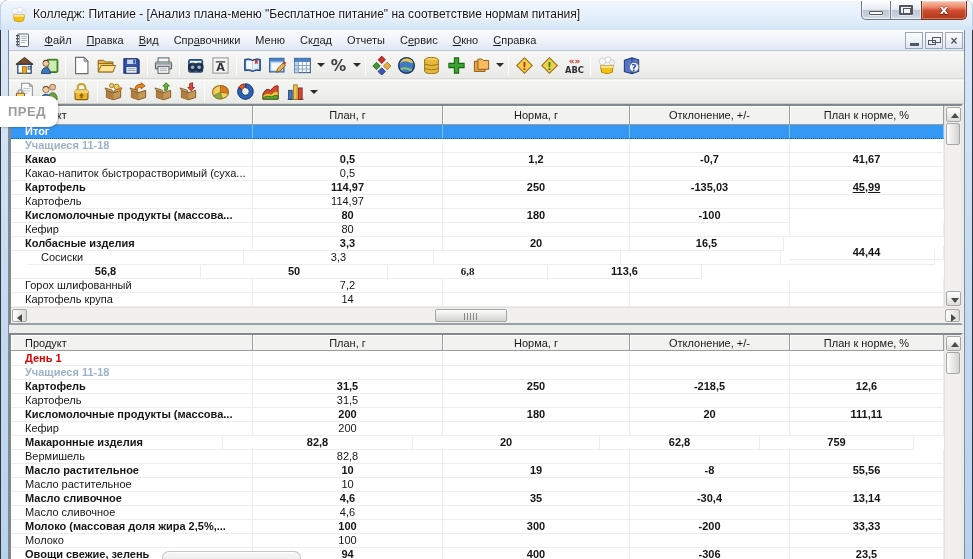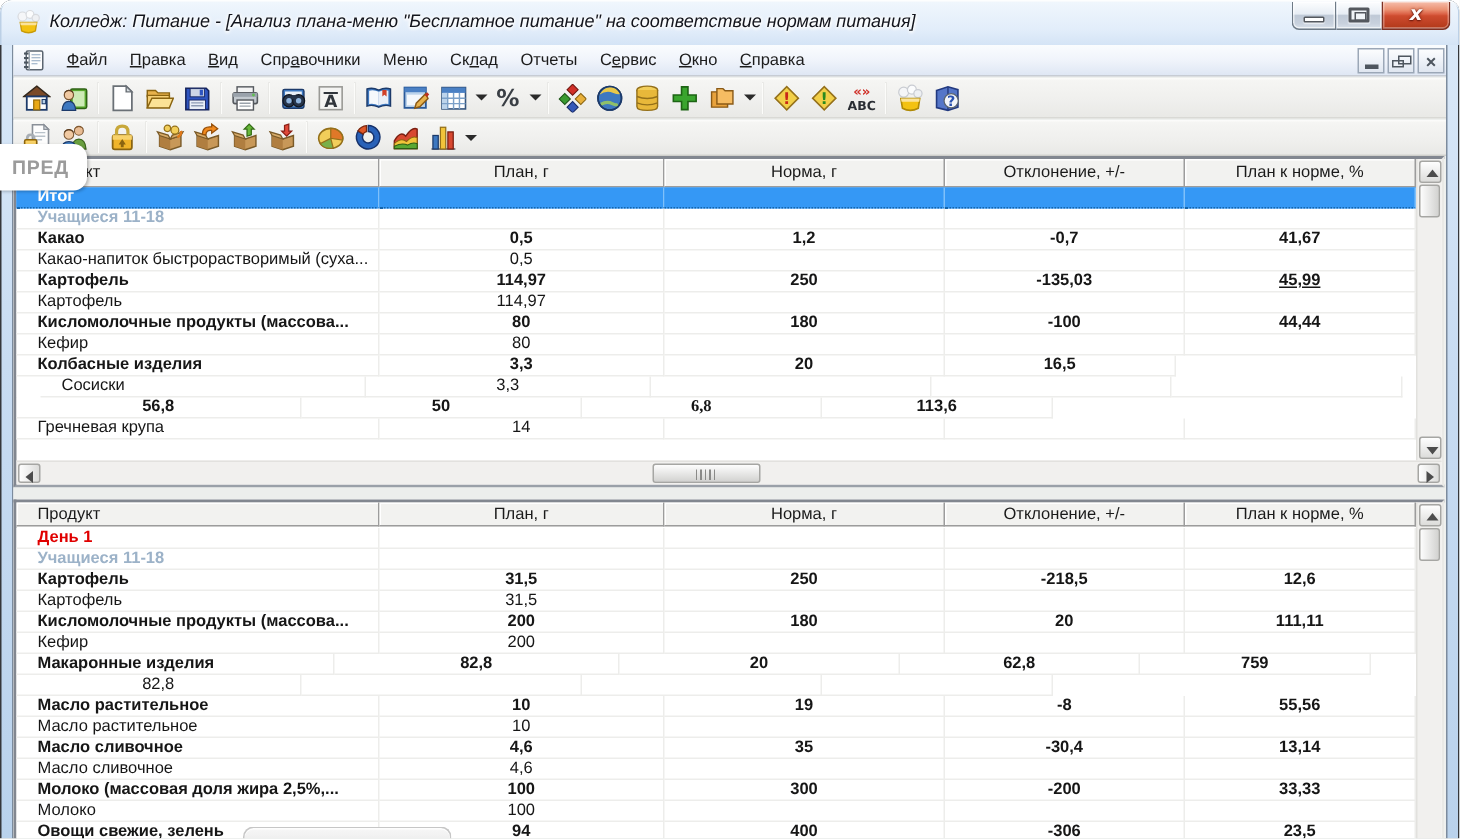--- a/index.html
+++ b/index.html
@@ -7,21 +7,21 @@
     font-family:"Liberation Sans","DejaVu Sans",sans-serif; }
   #app { position:absolute; left:0; top:0; width:973px; height:559px; overflow:hidden; }
 
   
   #win { position:absolute; left:0; top:0; width:973px; height:559px;
     border-radius:8px 8px 0 0; overflow:hidden;
     box-shadow:inset 0 0 0 1px #35373b; }
   #titlebar { position:absolute; left:0; top:0; width:100%; height:44px;
     background:linear-gradient(to bottom,#f1f7fd 0%,#e2edfa 45%,#d3e3f5 70%,#cce0f3 100%);
     border-radius:8px 8px 0 0;
-    box-shadow:inset 0 1px 0 #fdfefe, inset 1px 0 0 #bcd0e6, inset -1px 0 0 #bcd0e6;font-style:italic; }
+    box-shadow:inset 0 1px 0 #fdfefe, inset 1px 0 0 #bcd0e6, inset -1px 0 0 #bcd0e6; }
   #title-icon { position:absolute; left:10px; top:6px; width:18px; height:18px; }
   #title-text { position:absolute; left:33px; top:7px; font-size:12px; color:#13151d;
     white-space:nowrap;
     text-shadow:0 0 4px #fff,0 0 3px #fff,0 0 2px #fff,0 1px 2px #fff; }
 
   #caption-buttons { position:absolute; top:1px; right:6px; height:19px; display:flex; }
   .cap-btn { height:19px; border:1px solid #6e7a86; border-top:none; position:relative; }
   .cap-btn.min { width:30px; border-radius:0 0 0 5px;
     background:linear-gradient(to bottom,#fdfeff 0%,#e7edf4 46%,#bfc9d6 52%,#c8d1dd 82%,#d9e1ea 100%);
     box-shadow:inset 0 0 0 1px rgba(255,255,255,.6); }
@@ -531,21 +531,21 @@
               <div class="gcell num" style="width: 190px;">114,97</div>
               <div class="gcell num" style="width: 187px;"></div>
               <div class="gcell num" style="width: 160px;"></div>
               <div class="gcell num" style="width: 154px;"></div>
             </div>
             <div class="grow r-norm">
               <div class="gcell first" style="width: 242px;">Кисломолочные продукты (массова...</div>
               <div class="gcell num" style="width: 190px;">80</div>
               <div class="gcell num" style="width: 187px;">180</div>
               <div class="gcell num" style="width: 160px;">-100</div>
-              <div class="gcell num" style="width: 154px;">44,44</div>
+              <div class="gcell num" style="width: 154px; margin-top: 37px;">44,44</div>
             </div>
             <div class="grow r-item">
               <div class="gcell first" style="width: 242px;">Кефир</div>
               <div class="gcell num" style="width: 190px;">80</div>
               <div class="gcell num" style="width: 187px;"></div>
               <div class="gcell num" style="width: 160px;"></div>
               <div class="gcell num" style="width: 154px;"></div>
             </div>
             <div class="grow r-norm">
               <div class="gcell first" style="width: 242px;">Колбасные изделия</div>
@@ -560,21 +560,28 @@
               <div class="gcell num" style="width: 160px;"></div>
               <div class="gcell num" style="width: 154px;"></div>
             </div>
             <div class="grow r-norm">
               <div class="gcell num" style="width: 190px;">56,8</div>
               <div class="gcell num" style="width: 187px;">50</div>
               <div class="gcell num" style="width: 160px; font-family: Liberation Serif, serif;">6,8</div>
               <div class="gcell num" style="width: 154px;">113,6</div>
             </div>
             <div class="grow r-item">
-              <div class="gcell first" style="width: 242px;">Гречневая крупа</div>
+              <div class="gcell first" style="width: 242px;">Горох шлифованный</div>
+              <div class="gcell num" style="width: 190px;">7,2</div>
+              <div class="gcell num" style="width: 187px;"></div>
+              <div class="gcell num" style="width: 160px;"></div>
+              <div class="gcell num" style="width: 154px;"></div>
+            </div>
+            <div class="grow r-item">
+              <div class="gcell first" style="width: 242px;">Картофель крупа</div>
               <div class="gcell num" style="width: 190px;">14</div>
               <div class="gcell num" style="width: 187px;"></div>
               <div class="gcell num" style="width: 160px;"></div>
               <div class="gcell num" style="width: 154px;"></div>
             </div>
           </div>
         <div class="sb-track-v" style="top:0;height:201px;">
           <div class="sb-btn" style="left:1px;top:1px;width:15px;height:15px;">
               <div class="arr up"></div>
             </div>
@@ -650,20 +657,21 @@
               <div class="gcell num" style="width: 154px;"></div>
             </div>
             <div class="grow r-norm">
               <div class="gcell first" style="width: 212px;">Макаронные изделия</div>
               <div class="gcell num" style="width: 190px;">82,8</div>
               <div class="gcell num" style="width: 187px;">20</div>
               <div class="gcell num" style="width: 160px;">62,8</div>
               <div class="gcell num" style="width: 154px;">759</div>
             </div>
             <div class="grow r-item">
+              <div class="gcell first" style="width: 242px;">Вермишель</div>
               <div class="gcell num" style="width: 190px;">82,8</div>
               <div class="gcell num" style="width: 187px;"></div>
               <div class="gcell num" style="width: 160px;"></div>
               <div class="gcell num" style="width: 154px;"></div>
             </div>
             <div class="grow r-norm">
               <div class="gcell first" style="width: 242px;">Масло растительное</div>
               <div class="gcell num" style="width: 190px;">10</div>
               <div class="gcell num" style="width: 187px;">19</div>
               <div class="gcell num" style="width: 160px;">-8</div>

